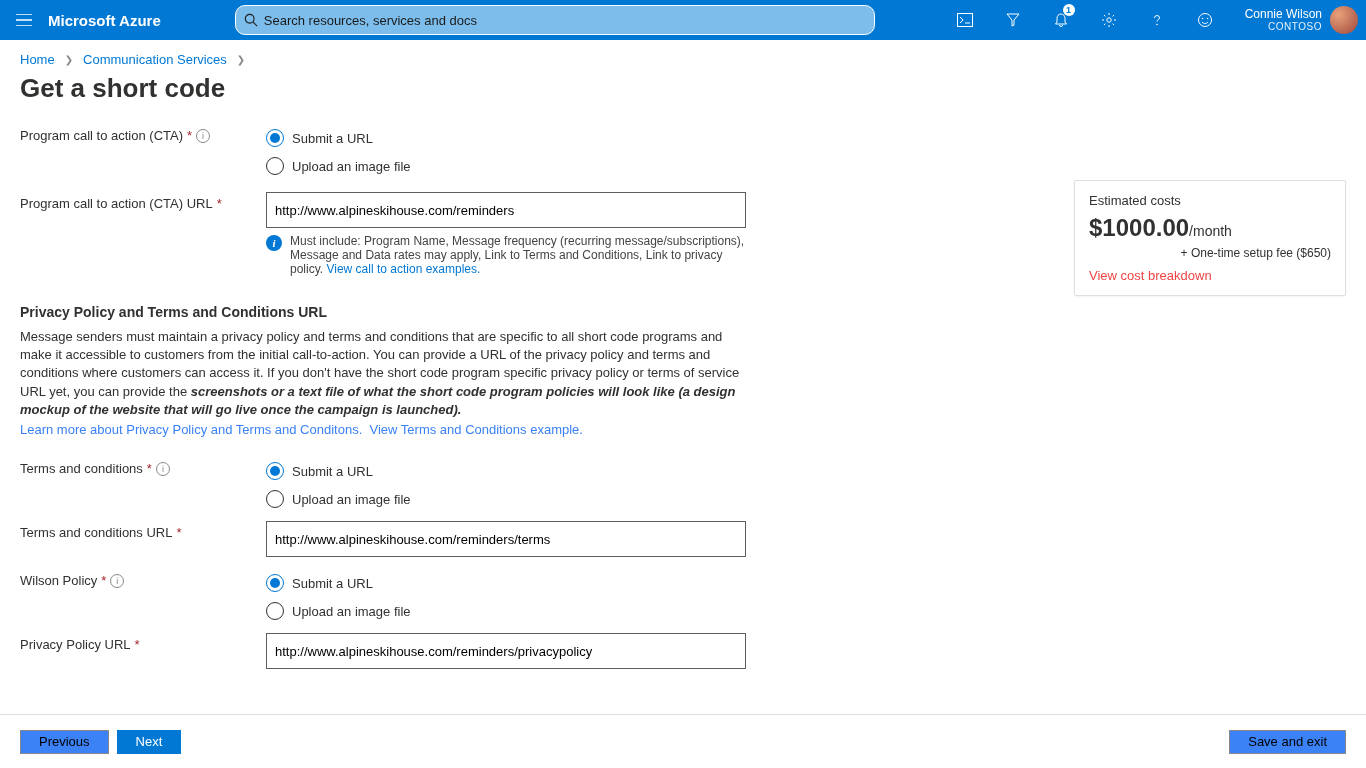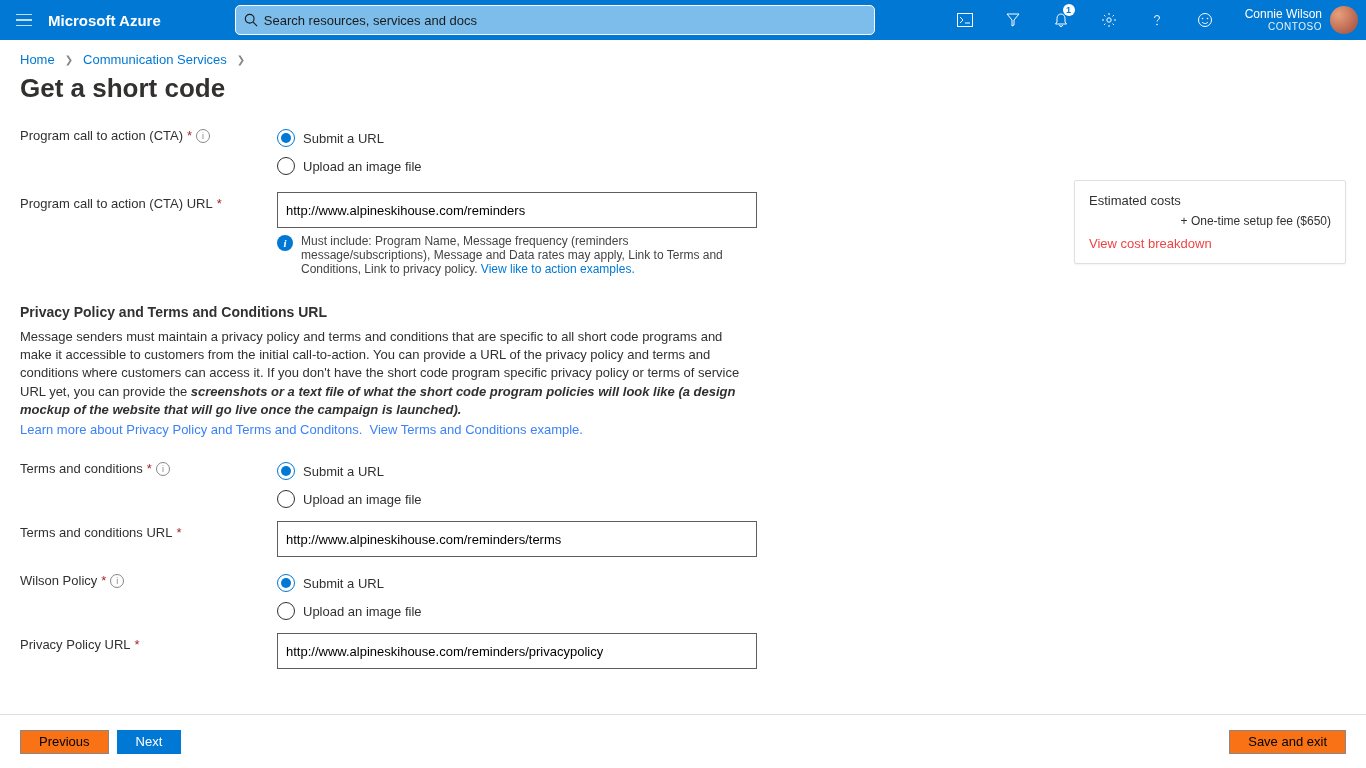--- a/index.html
+++ b/index.html
@@ -3,21 +3,21 @@
 <meta charset="utf-8">
 <style>
 * { margin: 0; padding: 0; box-sizing: border-box; font-family: "Segoe UI", Arial, sans-serif; }
 body { width: 1366px; height: 768px; overflow: hidden; background: #fff; color: #323130; font-size: 13px; position: relative; }
 
 
 .topbar { height: 40px; background: #0078d4; display: flex; align-items: center; color: #fff; }
 .hamburger { width: 48px; height: 40px; display: flex; align-items: center; justify-content: center; cursor: pointer; }
 .brand { font-size: 15px; font-weight: 600; padding-right: 24px; }
 .search-wrap { flex: 0 0 640px; margin-left: 50px; }
-.search { width: 100%; height: 30px; background: #7cbdeb; border: 1px solid #fff; border-radius: 5px; display: flex; align-items: center; padding: 8px 8px; }
+.search { width: 100%; height: 30px; background: #7cbdeb; border: 1px solid #fff; border-radius: 10px; display: flex; align-items: center; padding: 8px 8px; }
 .search input { flex: 1; background: transparent; border: none; outline: none; font-size: 13px; color: #1b1b1b; }
 .search input::placeholder { color: #1b1b1b; }
 .topbar-icons { display: flex; margin-left: auto; }
 .top-icon { width: 48px; height: 40px; display: flex; align-items: center; justify-content: center; cursor: pointer; position: relative; }
 .badge { position: absolute; top: 4px; right: 10px; background: #fff; color: #0078d4; font-size: 9px; font-weight: 600; min-width: 12px; height: 12px; border-radius: 6px; display: flex; align-items: center; justify-content: center; }
 .user-block { display: flex; align-items: center; padding: 0 8px 0 16px; gap: 8px; }
 .user-text { text-align: right; line-height: 1.2; }
 .user-name { font-size: 12px; }
 .user-tenant { font-size: 10px; letter-spacing: 0.5px; opacity: 0.9; }
 .avatar { width: 28px; height: 28px; border-radius: 50%; background: radial-gradient(circle at 30% 30%, #e8a07a, #a0483c); }
@@ -26,21 +26,21 @@
 .crumbs { padding: 12px 20px 6px; font-size: 13px; display: flex; align-items: center; gap: 10px; }
 .crumbs a { color: #0078d4; text-decoration: none; cursor: pointer; }
 .crumbs .chev { color: #888; font-size: 10px; }
 
 
 .page-title { font-size: 26px; font-weight: 600; padding: 0 20px 16px; }
 
 
 .main { padding: 0 20px; display: flex; gap: 40px; }
 .form-col { width: 740px; }
-.form-row { display: flex; align-items: flex-start; padding: 4px 0; min-height: 28px; gap: 11px; }
+.form-row { display: flex; align-items: flex-start; padding: 4px 0; min-height: 28px; }
 .label-cell { width: 246px; padding-top: 4px; font-size: 13px; display: flex; align-items: center; gap: 4px; }
 .req { color: #a4262c; }
 .info-circ { width: 14px; height: 14px; border: 1px solid #888; border-radius: 50%; display: inline-flex; align-items: center; justify-content: center; font-size: 9px; color: #888; }
 .field-cell { flex: 1; max-width: 480px; }
 
 .radio-option { display: flex; align-items: center; gap: 8px; height: 28px; cursor: pointer; }
 .radio { width: 18px; height: 18px; border: 1px solid #323130; border-radius: 50%; display: flex; align-items: center; justify-content: center; }
 .radio.checked { border-color: #0078d4; }
 .radio.checked::after { content: ""; width: 10px; height: 10px; background: #0078d4; border-radius: 50%; }
 
@@ -59,21 +59,21 @@
 .side-col { margin-left: auto; padding-top: 60px; }
 .cost-card { width: 272px; border: 1px solid #e1dfdd; border-radius: 2px; padding: 12px 14px; box-shadow: 0 1px 2px rgba(0,0,0,0.05); }
 .cost-title { font-size: 13px; color: #323130; margin-bottom: 6px; }
 .cost-amount { font-size: 24px; font-weight: 600; display: inline; }
 .cost-per { font-size: 14px; }
 .cost-sub { font-size: 12px; margin-top: 4px; text-align: right; }
 .cost-link { font-size: 13px; color: #ef4444; text-decoration: none; display: inline-block; margin-top: 8px; cursor: pointer; }
 
 
 .footer { position: absolute; bottom: 0; left: 0; right: 0; height: 54px; border-top: 1px solid #e1dfdd; display: flex; align-items: center; padding: 0 20px; background: #fff; }
-.btn { height: 24px; padding: 0 18px; font-size: 13px; border: 1px solid #8a8886; background: #f97316; cursor: pointer; }
+.btn { height: 24px; padding: 0 18px; font-size: 13px; border: 1px solid #8a8886; background: #3b82f6; cursor: pointer; }
 .btn.primary { background: #0078d4; border-color: #0078d4; color: #fff; margin-left: 8px; }
 .btn.right { margin-left: auto; }
 
 svg { display: block; }
 </style>
 </head>
 <body>
 
 <div class="topbar">
   <div class="hamburger">
@@ -172,21 +172,21 @@
     <div class="form-row" style="margin-top:4px">
       <div class="label-cell">
         <span>Program call to action (CTA) URL</span>
           <span class="req">*</span>
       </div>
       <div class="field-cell">
         <input class="text-input" value="http://www.alpineskihouse.com/reminders" style="">
         <div class="info-note">
           <span class="inote-icon">i</span>
           <div>
-            <span>Must include: Program Name, Message frequency (reminders message/subscriptions), Message and Data rates may apply, Link to Terms and Conditions, Link to privacy policy. </span><a>View like to action examples.</a>
+            <span>Must include: Program Name, Message frequency (recurring message/subscriptions), Message and Data rates may apply, Link to Terms and Conditions, Link to privacy policy. </span><a>View call to action examples.</a>
           </div>
         </div>
       </div>
     </div>
 
     <div class="section-heading">Privacy Policy and Terms and Conditions URL</div>
     <p class="para">
       <span>Message senders must maintain a privacy policy and terms and conditions that are specific to all short code programs and make it accessible to customers from the initial call-to-action. You can provide a URL of the privacy policy and terms and conditions where customers can access it. If you don't have the short code program specific privacy policy or terms of service URL yet, you can provide the </span><span class="bold-italic">screenshots or a text file of what the short code program policies will look like (a design mockup of the website that will go live once the campaign is launched).</span>
     </p>
     <p class="para">
@@ -247,20 +247,23 @@
       <div class="field-cell">
         <input class="text-input" value="http://www.alpineskihouse.com/reminders/privacypolicy" style="">
       </div>
     </div>
 
   </div>
 
   <div class="side-col">
     <div class="cost-card">
       <div class="cost-title">Estimated costs</div>
+      <div>
+        <span class="cost-amount">$1000.00</span><span class="cost-per">/month</span>
+      </div>
       <div class="cost-sub">+ One-time setup fee ($650)</div>
       <a class="cost-link">View cost breakdown</a>
     </div>
   </div>
 </div>
 
 <div class="footer">
   <button class="btn">Previous</button>
   <button class="btn primary">Next</button>
   <button class="btn right">Save and exit</button>

